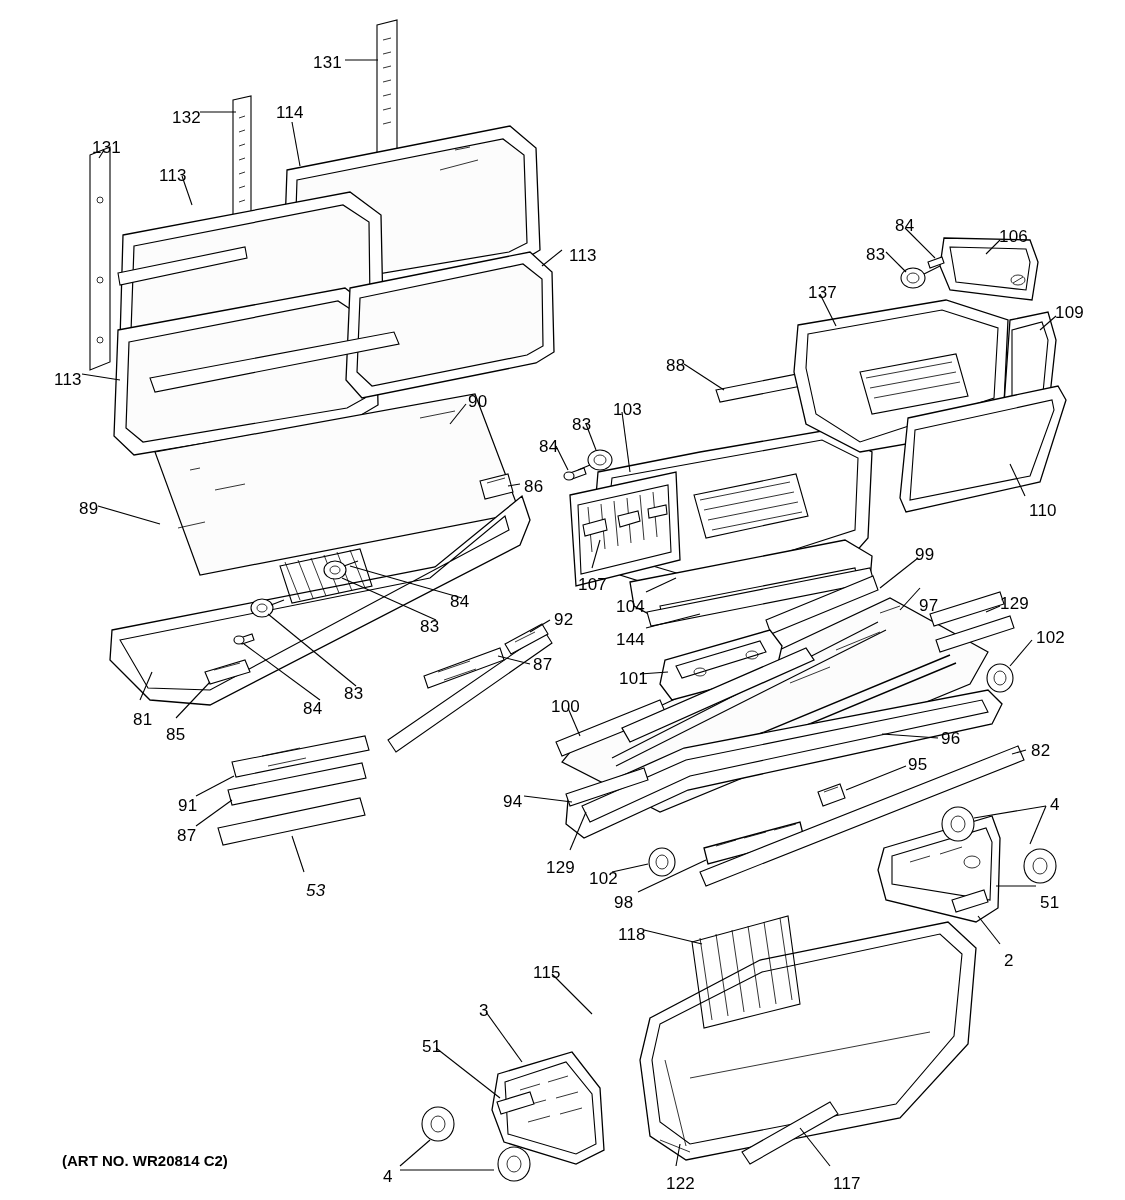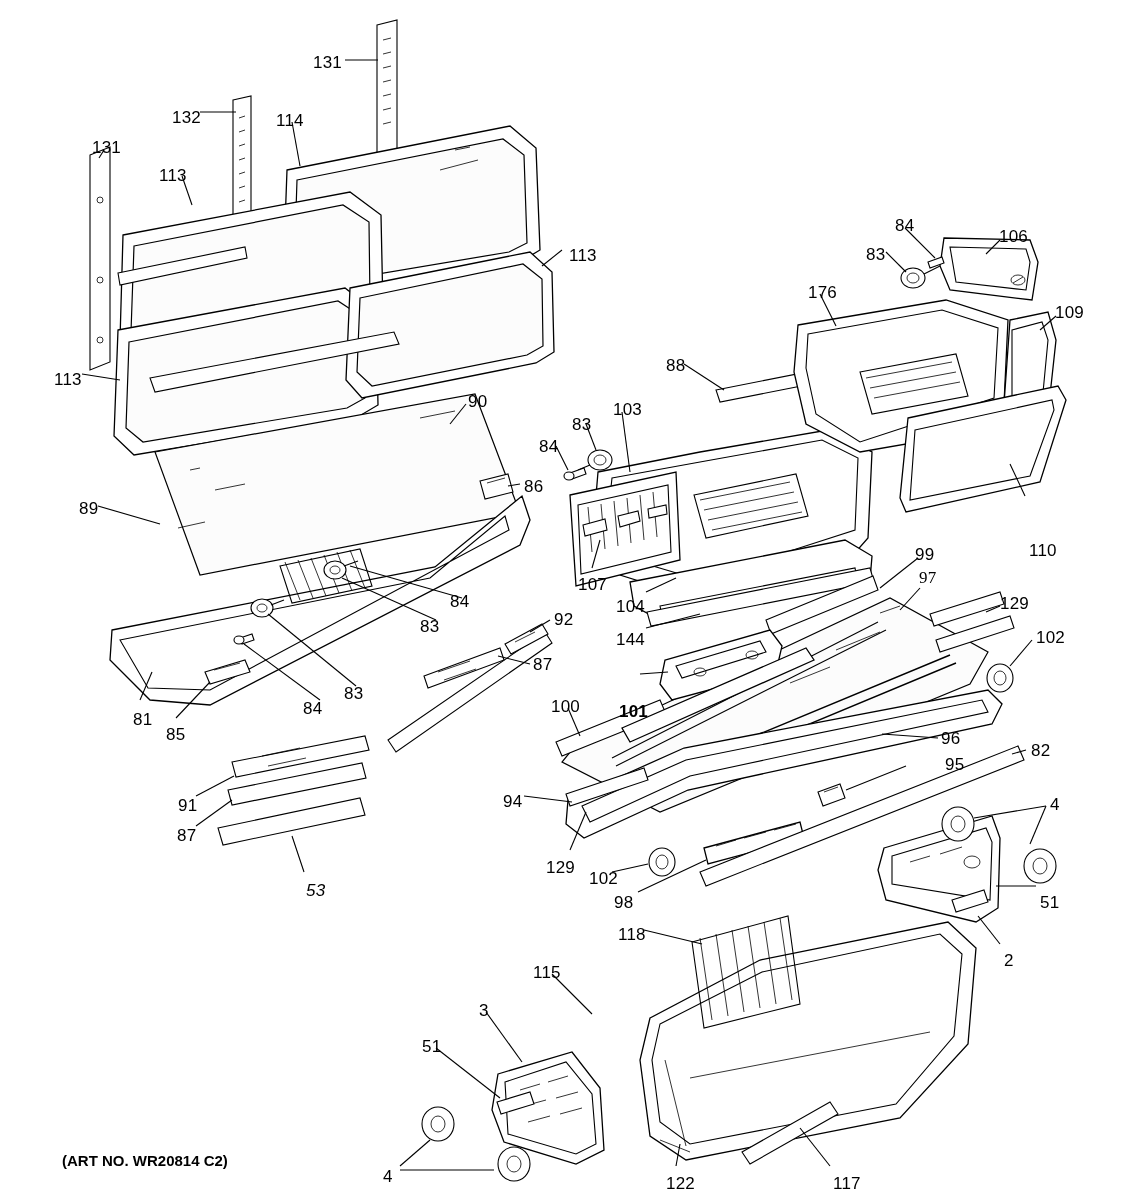--- a/index.html
+++ b/index.html
@@ -359,58 +359,58 @@
       <path d="M400 1170 L494 1170"></path>
 
       <path d="M676 1166 L680 1144"></path>
 
       <path d="M830 1166 L800 1128"></path>
     </g>
   </svg>
 
   <div class="callout" style="left:313px; top:53px;">131</div>
   <div class="callout" style="left:172px; top:108px;">132</div>
-  <div class="callout" style="left:276px; top:111px;">114</div>
+  <div class="callout" style="left:276px; top:103px;">114</div>
   <div class="callout" style="left:92px; top:138px;">131</div>
   <div class="callout" style="left:159px; top:166px;">113</div>
   <div class="callout" style="left:569px; top:246px;">113</div>
   <div class="callout" style="left:54px; top:370px;">113</div>
   <div class="callout" style="left:895px; top:216px;">84</div>
   <div class="callout" style="left:999px; top:227px;">106</div>
   <div class="callout" style="left:866px; top:245px;">83</div>
-  <div class="callout" style="left:808px; top:283px;">176</div>
+  <div class="callout" style="left:808px; top:283px;">137</div>
   <div class="callout" style="left:1055px; top:303px;">109</div>
   <div class="callout" style="left:666px; top:356px;">88</div>
   <div class="callout" style="left:468px; top:392px;">90</div>
   <div class="callout" style="left:613px; top:400px;">103</div>
   <div class="callout" style="left:572px; top:415px;">83</div>
   <div class="callout" style="left:539px; top:437px;">84</div>
-  <div class="callout" style="left:1029px; top:501px;margin-top:40px;">110</div>
+  <div class="callout" style="left:1029px; top:501px;">110</div>
   <div class="callout" style="left:524px; top:477px;">86</div>
   <div class="callout" style="left:79px; top:499px;">89</div>
   <div class="callout" style="left:578px; top:575px;">107</div>
   <div class="callout" style="left:450px; top:592px;">84</div>
   <div class="callout" style="left:420px; top:617px;">83</div>
   <div class="callout" style="left:616px; top:597px;">104</div>
   <div class="callout" style="left:915px; top:545px;">99</div>
-  <div class="callout" style="left:919px; top:568px;font-family:Liberation Serif, serif;">97</div>
+  <div class="callout" style="left:919px; top:596px;">97</div>
   <div class="callout" style="left:1000px; top:594px;">129</div>
   <div class="callout" style="left:616px; top:630px;">144</div>
   <div class="callout" style="left:554px; top:610px;">92</div>
   <div class="callout" style="left:1036px; top:628px;">102</div>
   <div class="callout" style="left:533px; top:655px;">87</div>
-  <div class="callout" style="left:619px; top:702px;font-weight:bold;">101</div>
+  <div class="callout" style="left:619px; top:669px;">101</div>
   <div class="callout" style="left:303px; top:699px;">84</div>
   <div class="callout" style="left:344px; top:684px;">83</div>
   <div class="callout" style="left:133px; top:710px;">81</div>
   <div class="callout" style="left:166px; top:725px;">85</div>
   <div class="callout" style="left:551px; top:697px;text-align:center;">100</div>
   <div class="callout" style="left:941px; top:729px;">96</div>
   <div class="callout" style="left:1031px; top:741px;">82</div>
-  <div class="callout" style="left:908px; top:755px;margin-left:37px;">95</div>
+  <div class="callout" style="left:908px; top:755px;">95</div>
   <div class="callout" style="left:503px; top:792px;">94</div>
   <div class="callout" style="left:178px; top:796px;">91</div>
   <div class="callout" style="left:177px; top:826px;">87</div>
   <div class="callout" style="left:1050px; top:795px;">4</div>
   <div class="callout" style="left:546px; top:858px;">129</div>
   <div class="callout" style="left:589px; top:869px;">102</div>
   <div class="callout" style="left:614px; top:893px;">98</div>
   <div class="callout" style="left:306px; top:881px;font-style:italic;">53</div>
   <div class="callout" style="left:1040px; top:893px;">51</div>
   <div class="callout" style="left:1004px; top:951px;">2</div>

